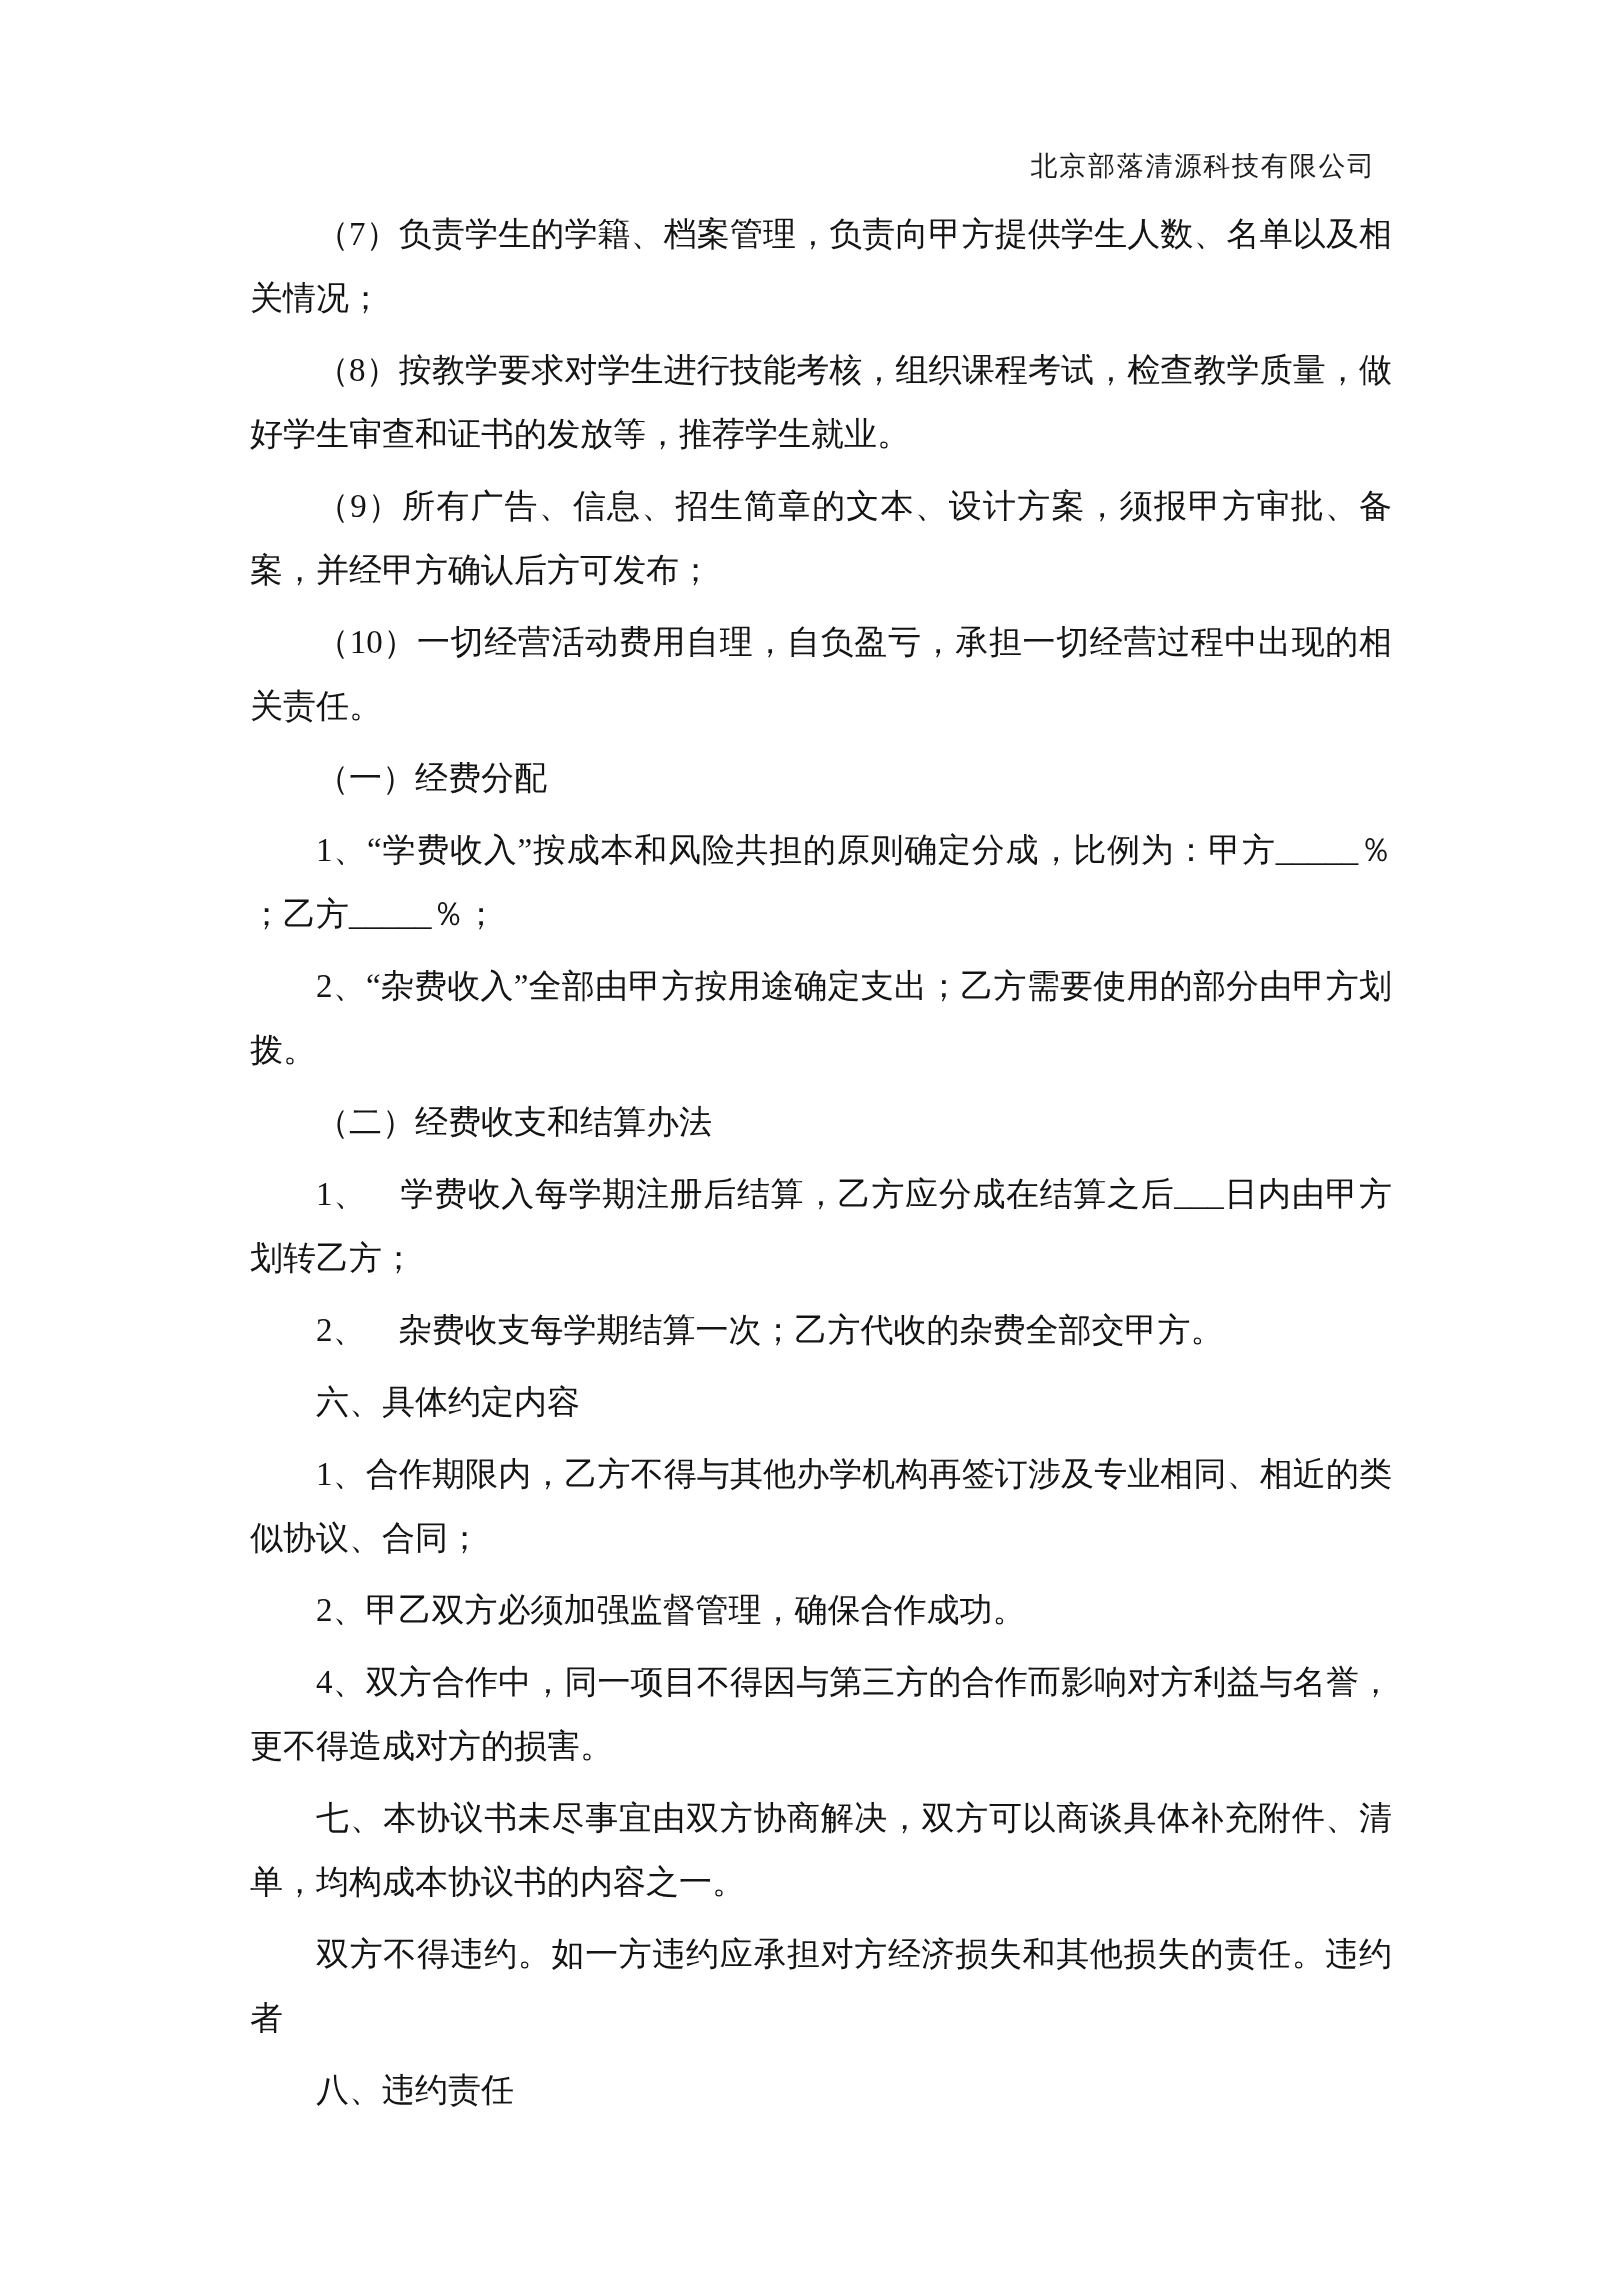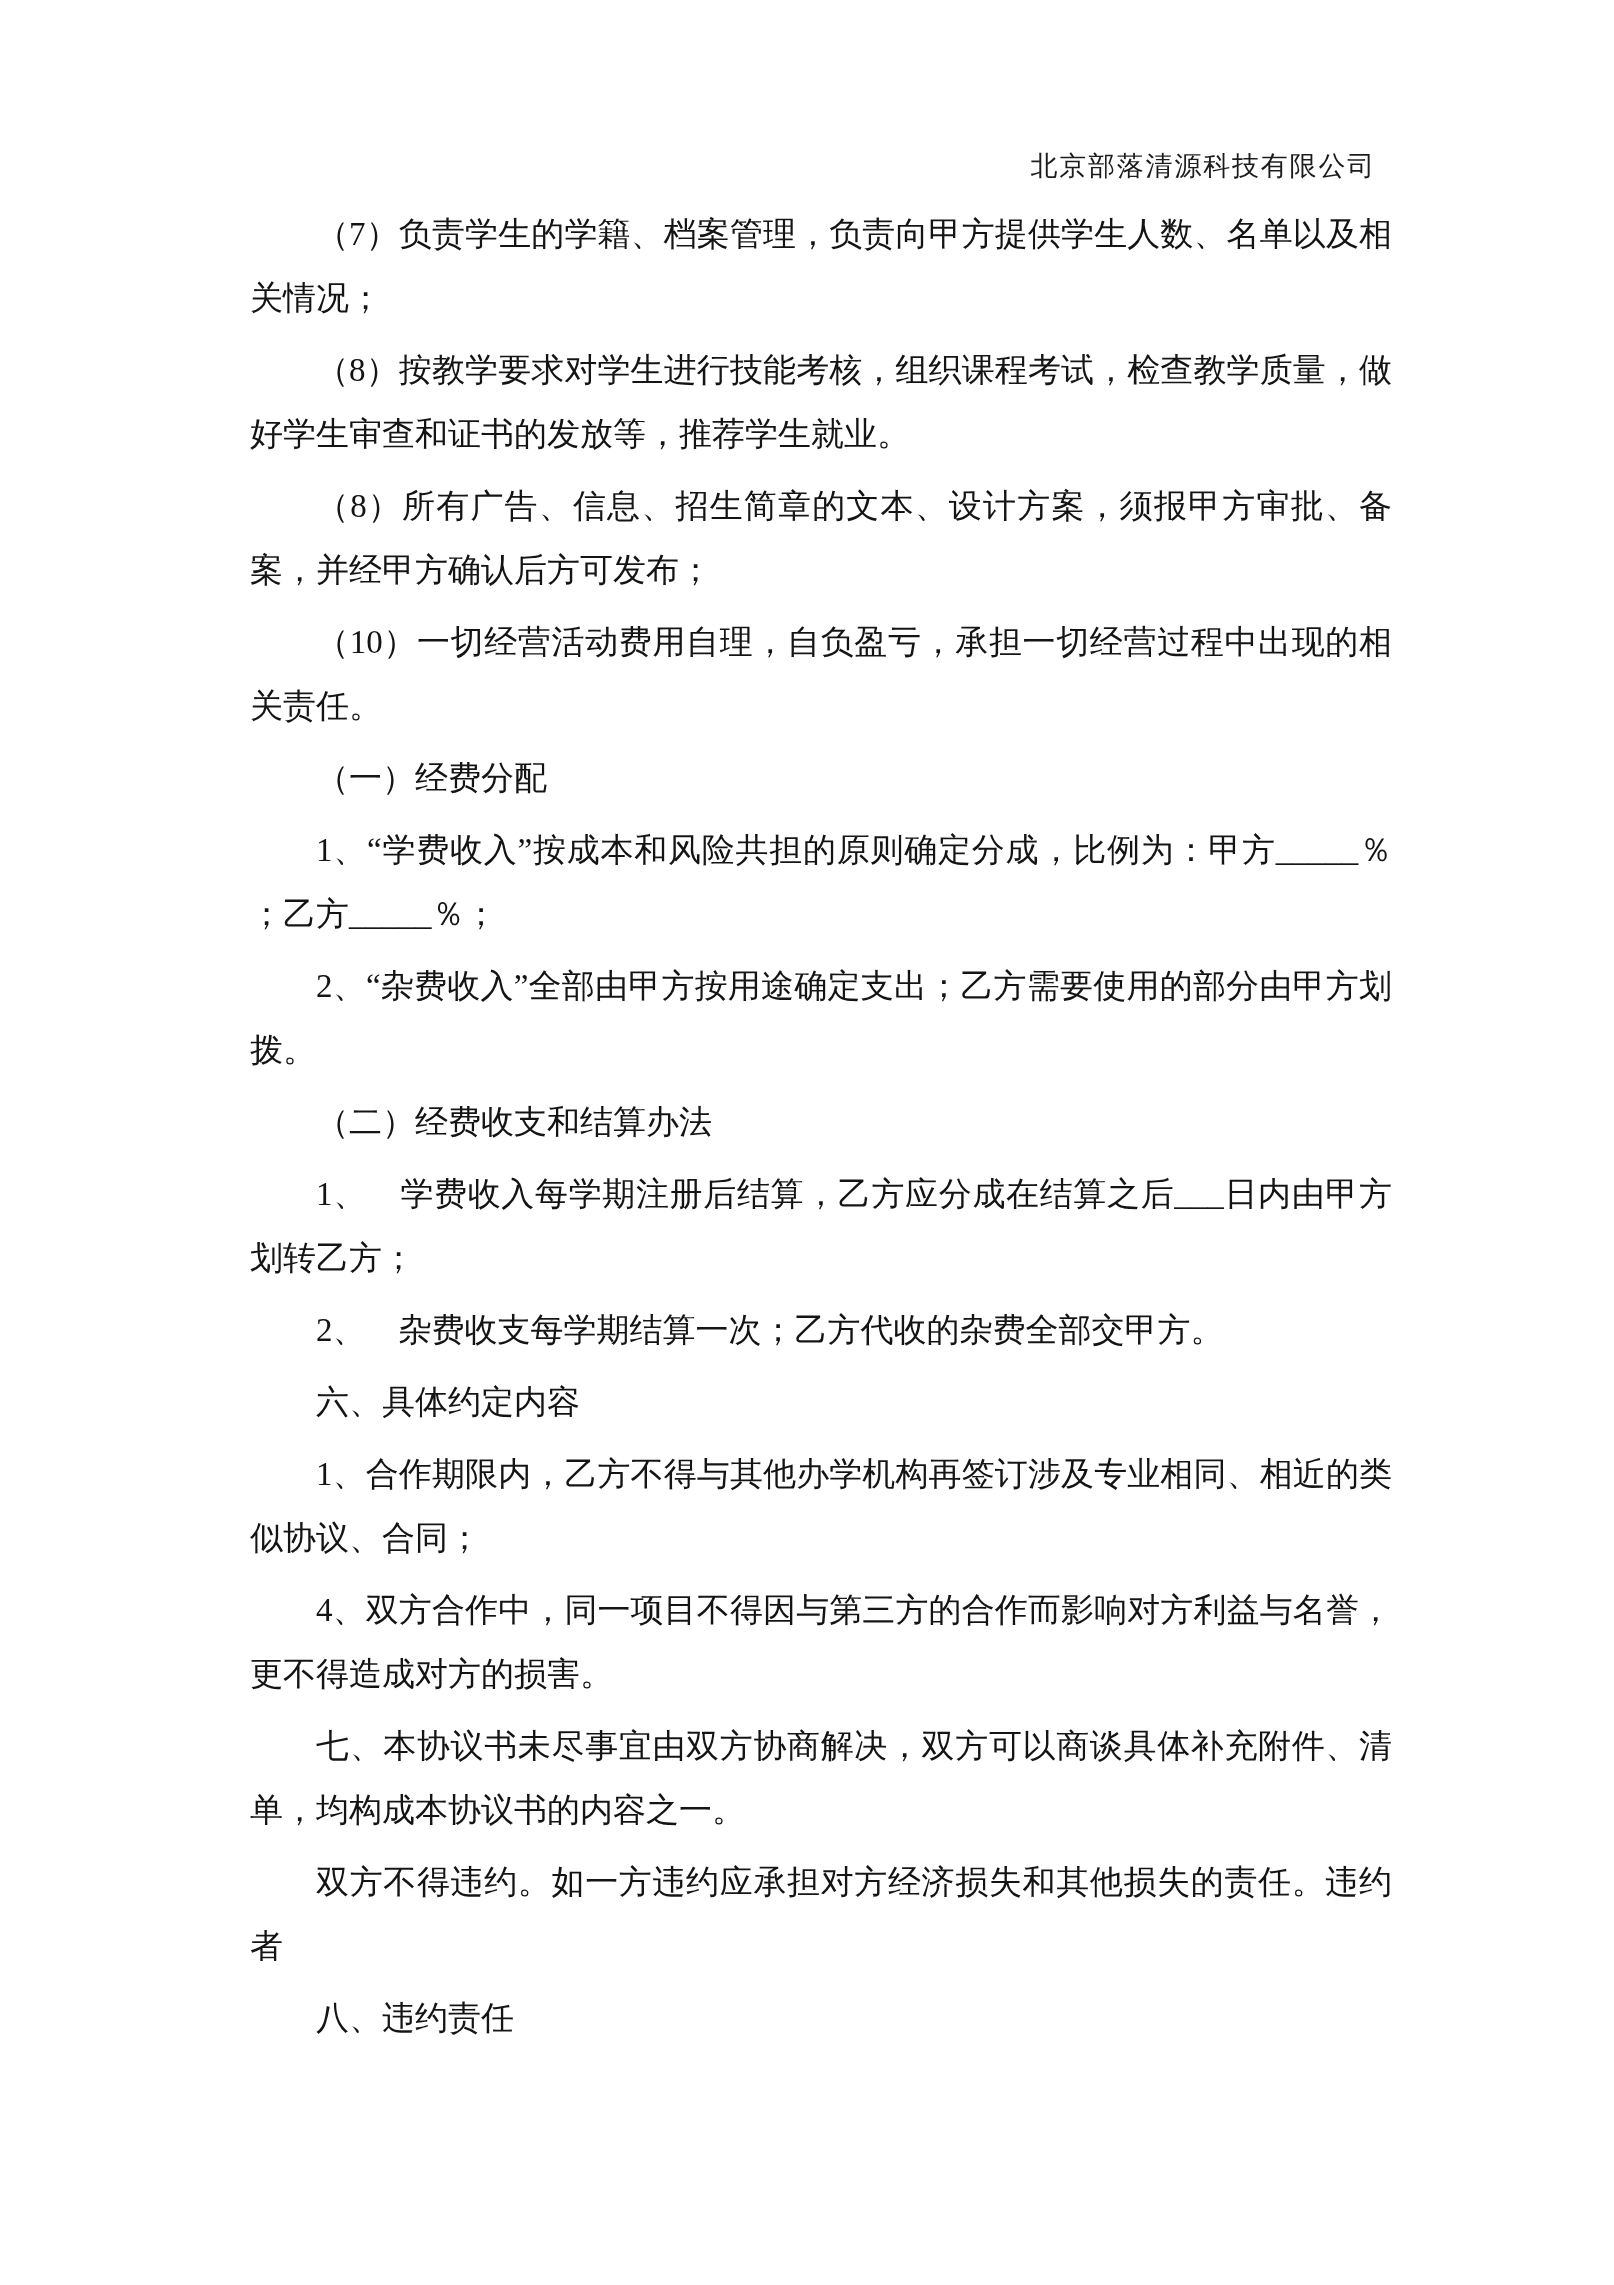--- a/index.html
+++ b/index.html
@@ -51,29 +51,30 @@
 </style>
 </head>
 <body>
 
 <div class="page">
   <div class="company-header">北京部落清源科技有限公司</div>
 
   <div class="doc-body">
       <p>（7）负责学生的学籍、档案管理，负责向甲方提供学生人数、名单以及相关情况；</p>
       <p>（8）按教学要求对学生进行技能考核，组织课程考试，检查教学质量，做好学生审查和证书的发放等，推荐学生就业。</p>
-      <p>（8）所有广告、信息、招生简章的文本、设计方案，须报甲方审批、备案，并经甲方确认后方可发布；</p>
+      <p>（9）所有广告、信息、招生简章的文本、设计方案，须报甲方审批、备案，并经甲方确认后方可发布；</p>
       <p>（10）一切经营活动费用自理，自负盈亏，承担一切经营过程中出现的相关责任。</p>
       <p>（一）经费分配</p>
       <p>1、“学费收入”按成本和风险共担的原则确定分成，比例为：甲方_____％ ；乙方_____％；</p>
       <p>2、“杂费收入”全部由甲方按用途确定支出；乙方需要使用的部分由甲方划拨。</p>
       <p>（二）经费收支和结算办法</p>
       <p>1、　学费收入每学期注册后结算，乙方应分成在结算之后___日内由甲方划转乙方；</p>
       <p>2、　杂费收支每学期结算一次；乙方代收的杂费全部交甲方。</p>
       <p>六、具体约定内容</p>
       <p>1、合作期限内，乙方不得与其他办学机构再签订涉及专业相同、相近的类似协议、合同；</p>
+      <p>2、甲乙双方必须加强监督管理，确保合作成功。</p>
       <p>4、双方合作中，同一项目不得因与第三方的合作而影响对方利益与名誉，更不得造成对方的损害。</p>
       <p>七、本协议书未尽事宜由双方协商解决，双方可以商谈具体补充附件、清单，均构成本协议书的内容之一。</p>
       <p>双方不得违约。如一方违约应承担对方经济损失和其他损失的责任。违约者</p>
       <p>八、违约责任</p>
     </div>
 </div>
 
 
 </body></html>

